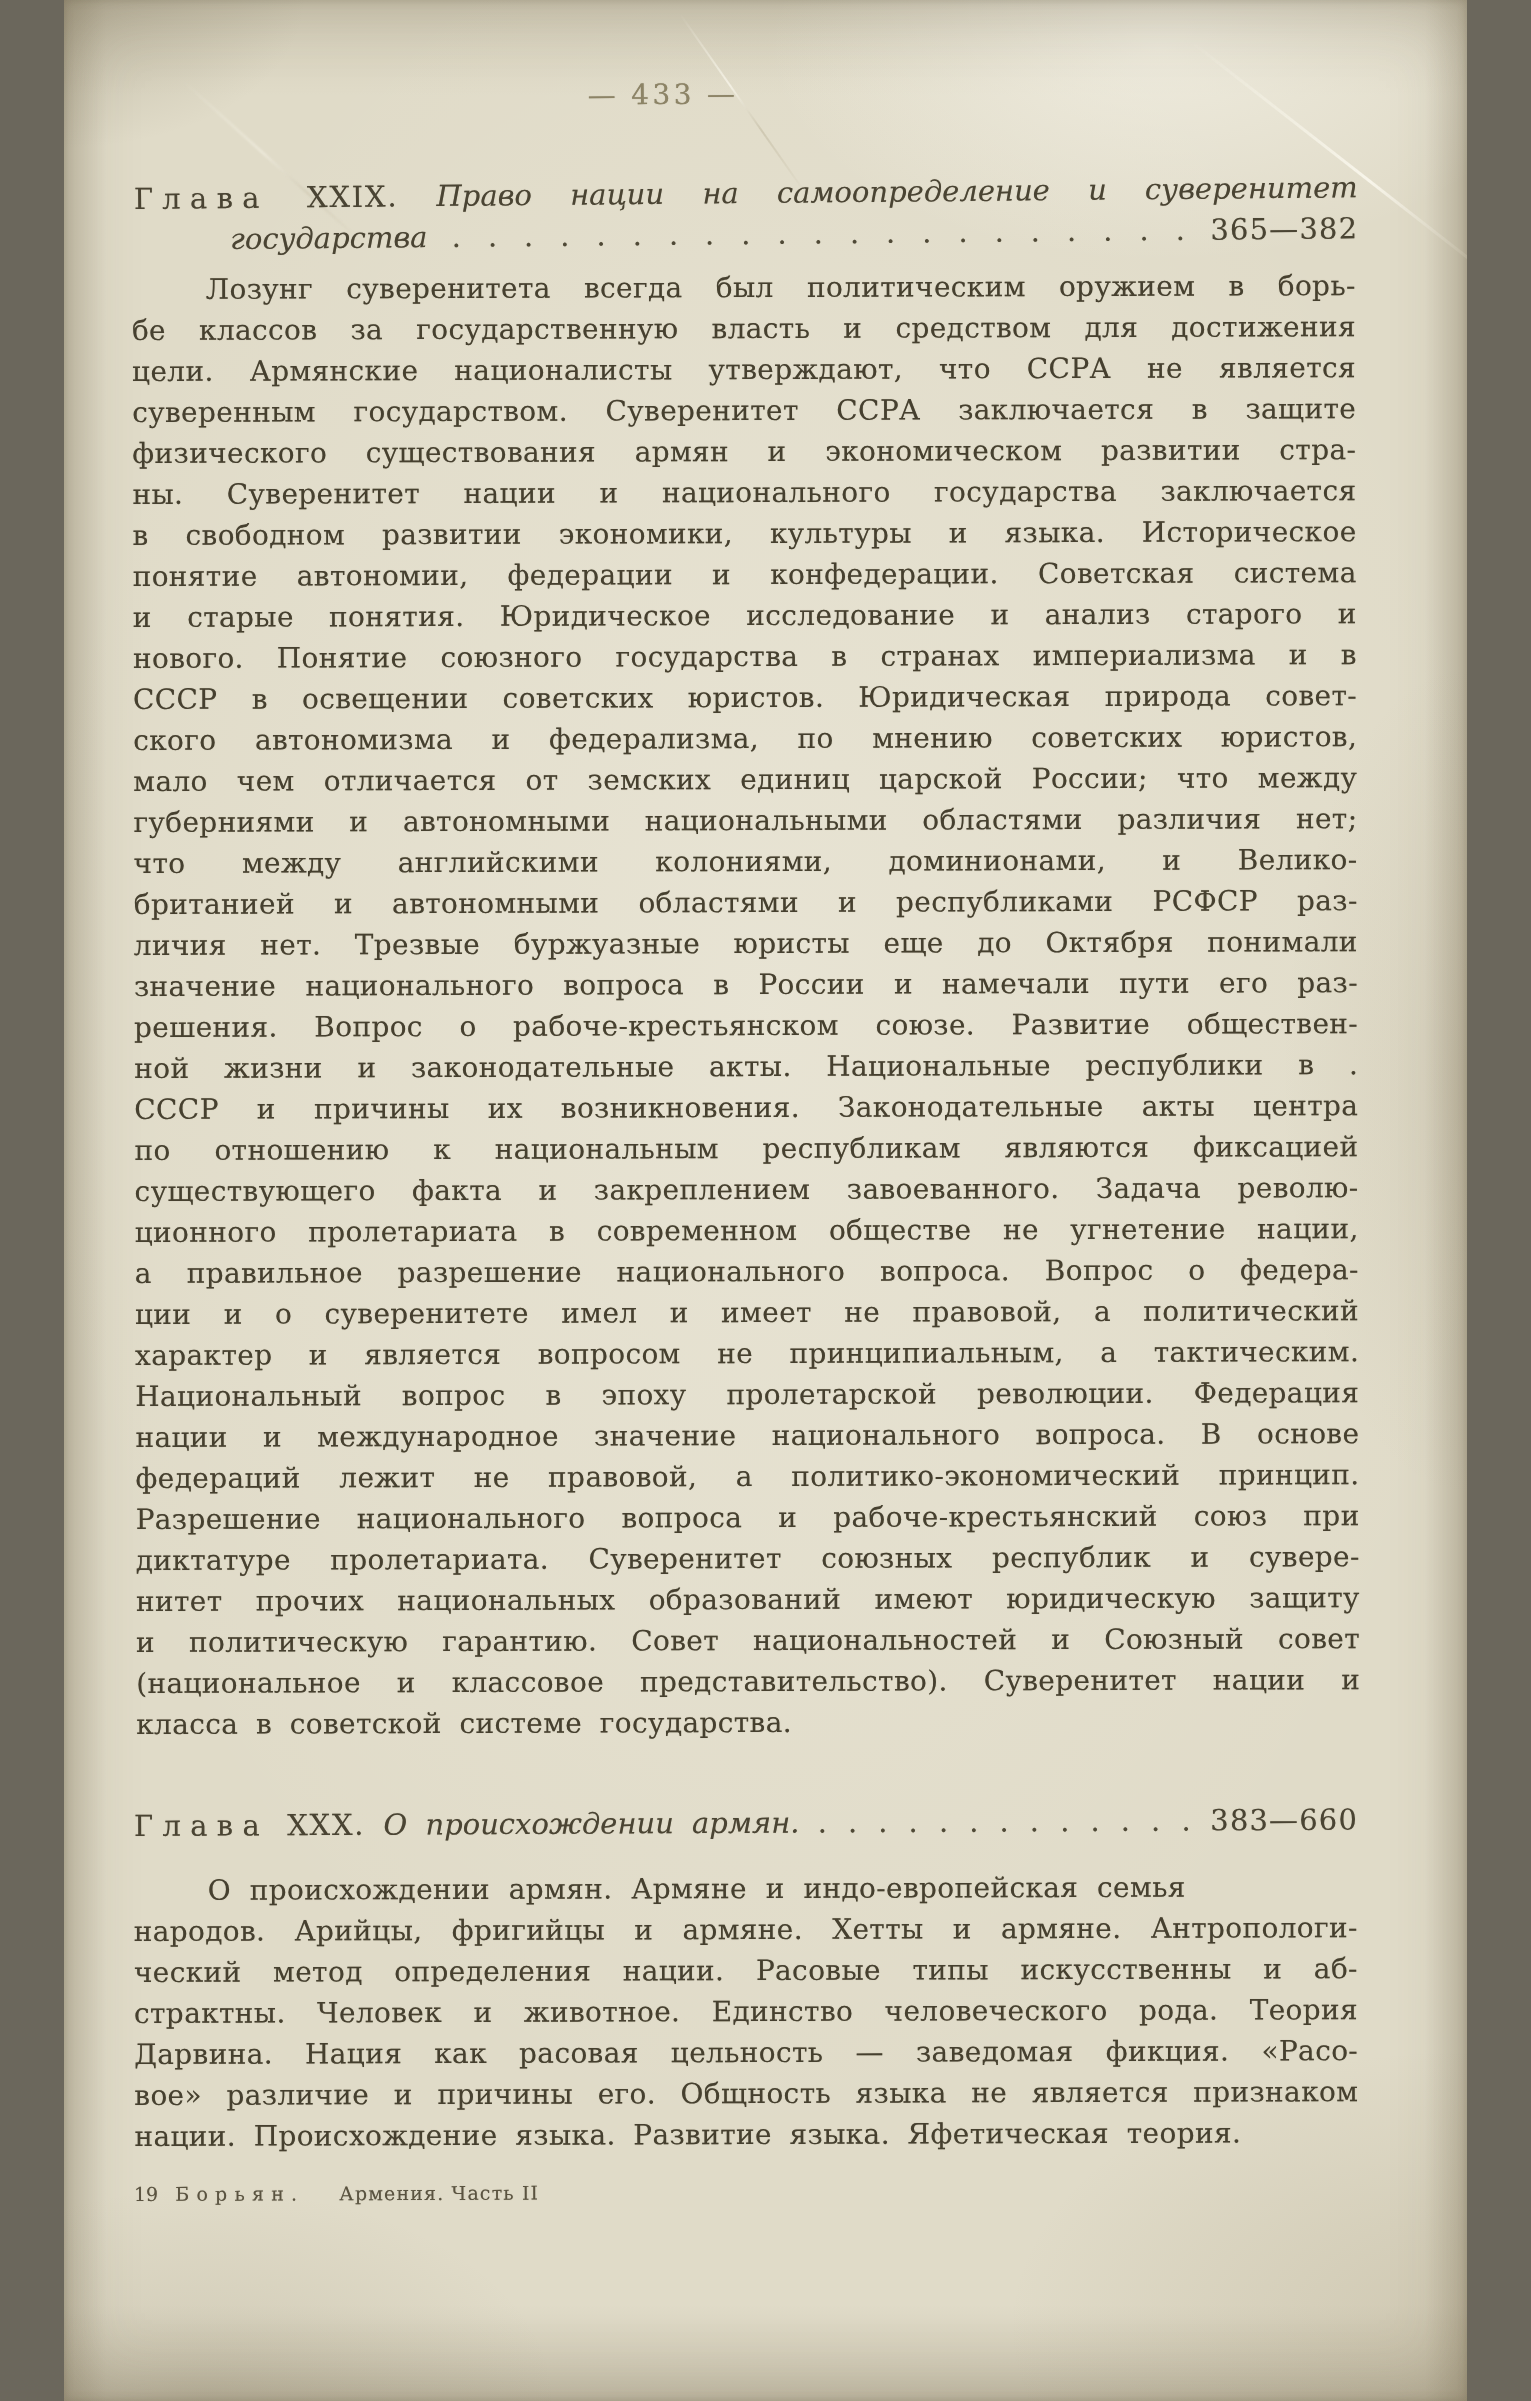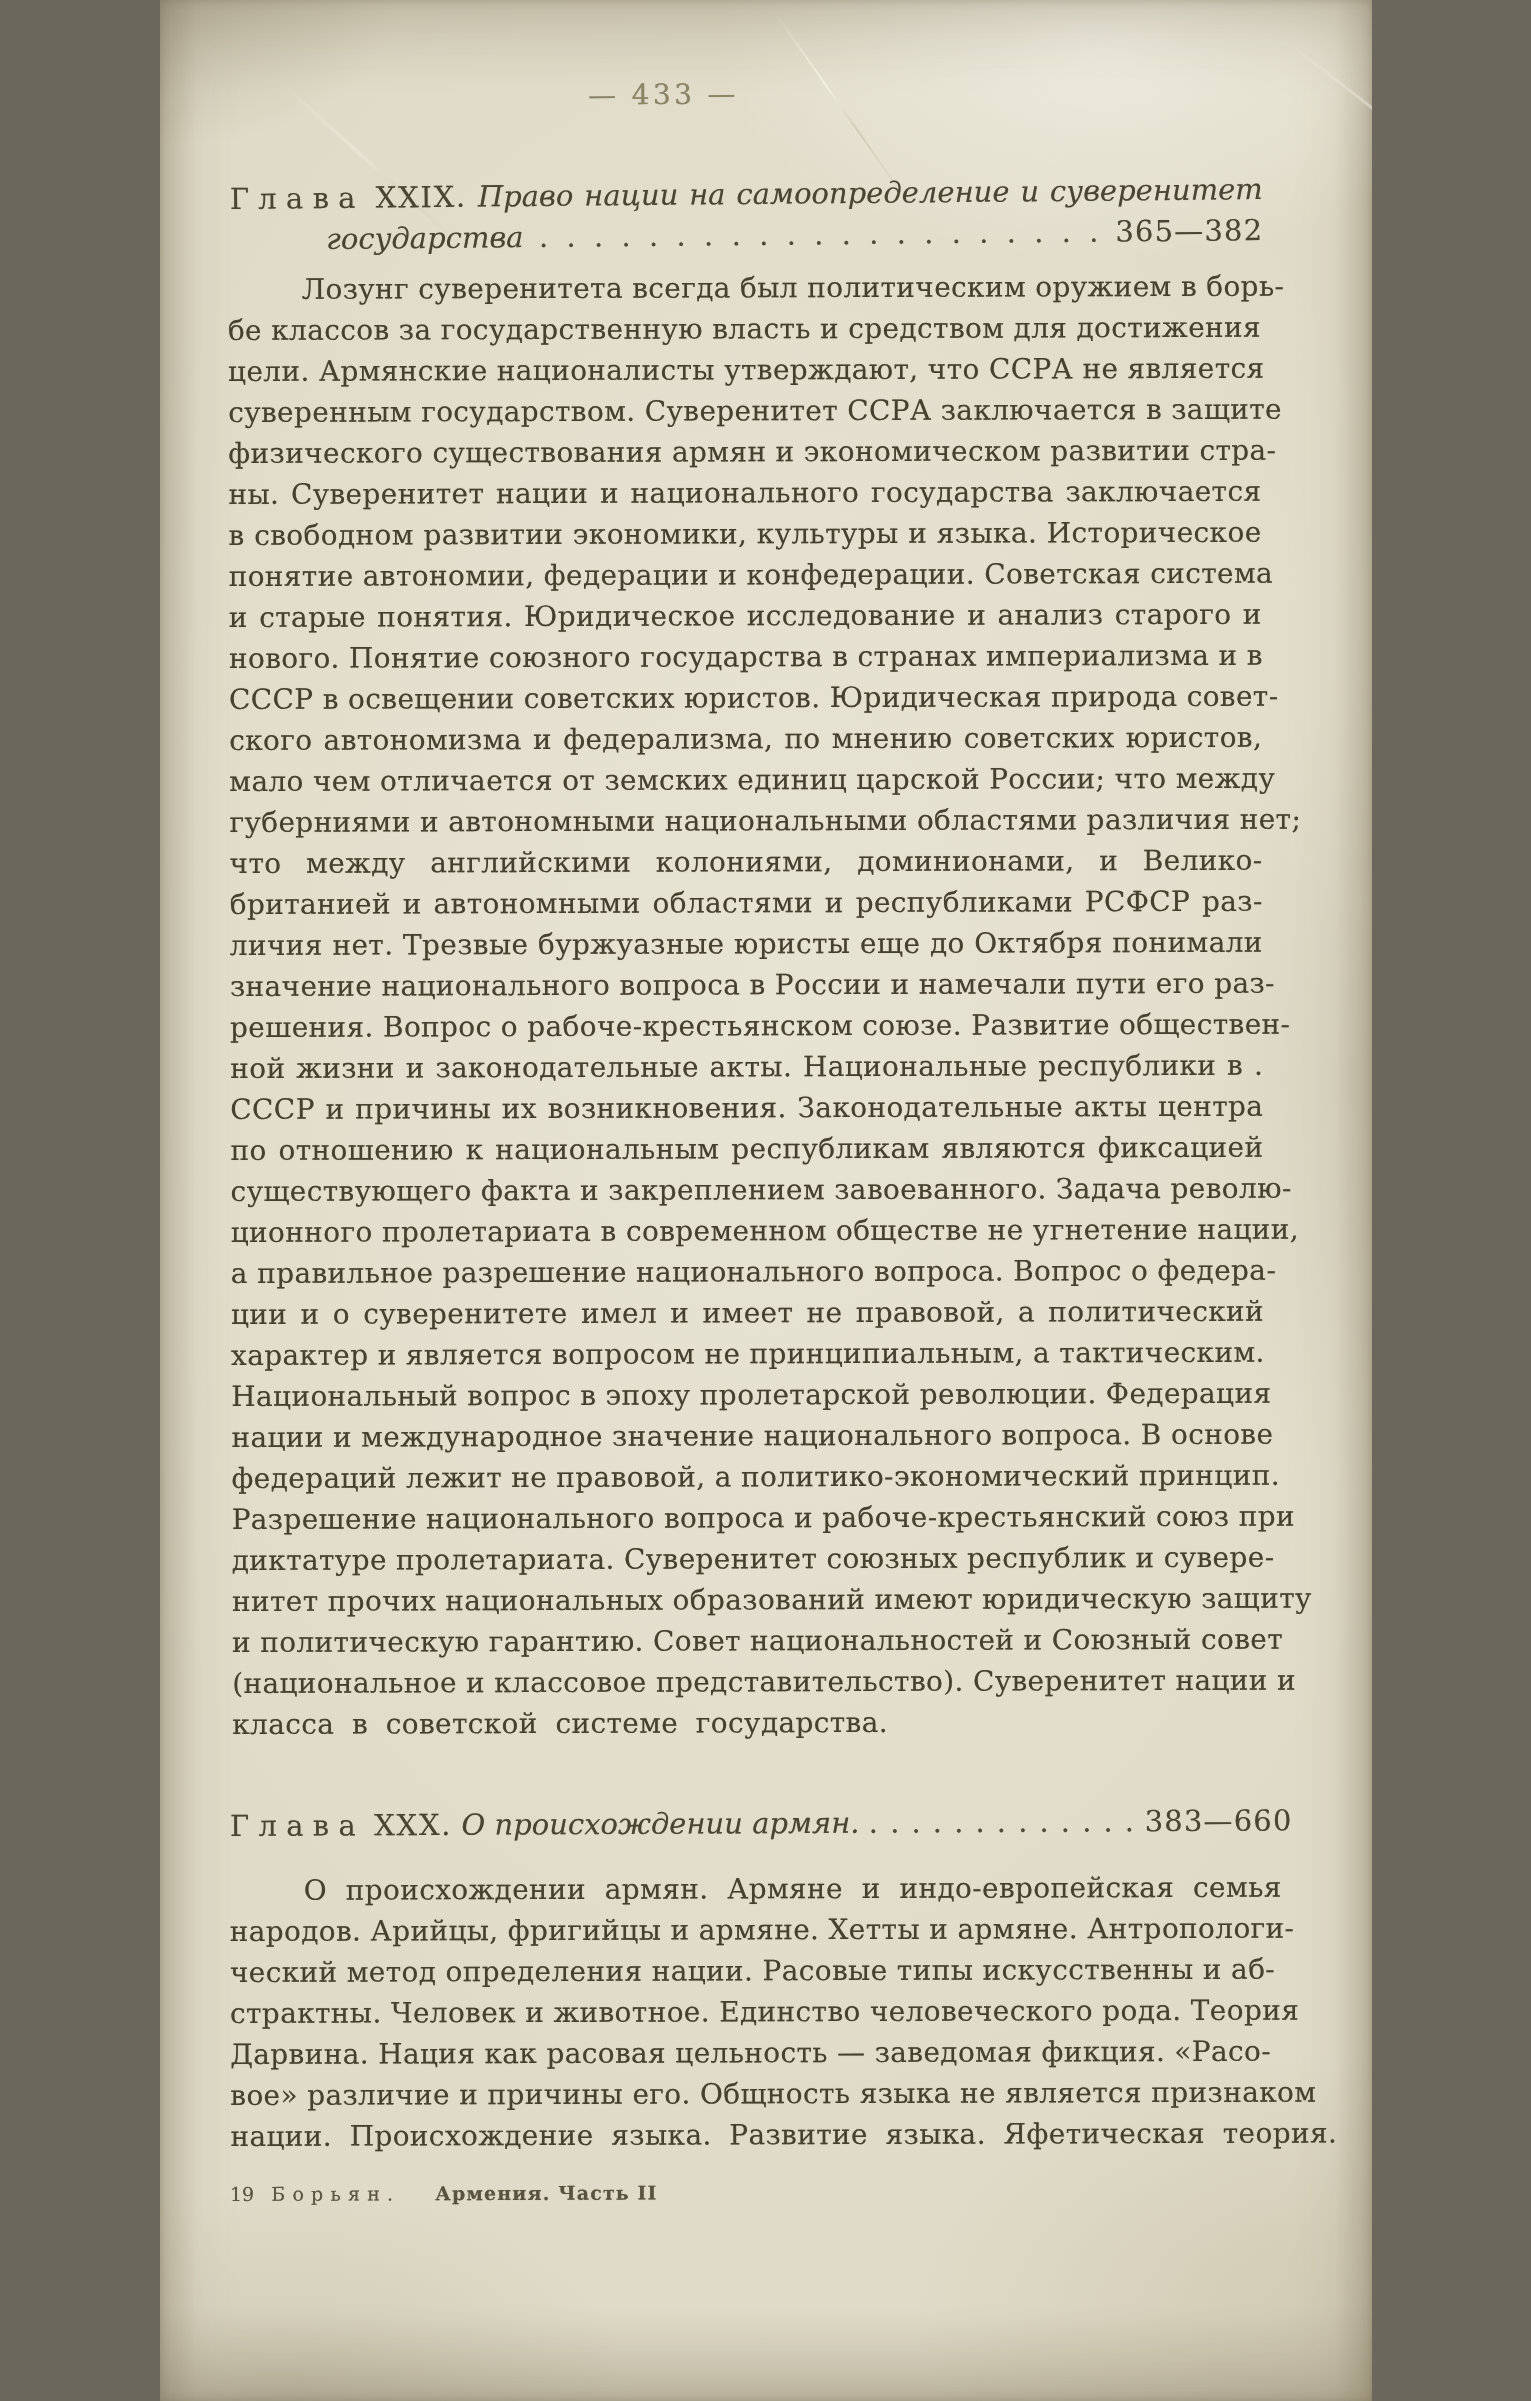--- a/index.html
+++ b/index.html
@@ -2,21 +2,21 @@
 <html lang="ru" style="font-size:10.6px"><head>
 <meta charset="utf-8">
 <style>
   html,body{
     margin:0; padding:0;
     background:#6b675c;
     font-family:"DejaVu Serif","Liberation Serif",serif;
   }
   .page{
     position:relative;
-    width:1212px; height:2401px;
+    width:1403px; height:2401px;
     margin:0 auto;
     box-sizing:border-box;
     padding:0 109px 0 70px;
     overflow:hidden;
     color:#46402f;
     background-color:#e0dbc8;
     background-image:
       radial-gradient(ellipse 630px 345px at 78% 2%, rgba(249,247,238,.55), transparent 62%),
       radial-gradient(ellipse 994px 1525px at 50% 42%, rgba(252,250,242,.28), transparent 75%),
       radial-gradient(ellipse 345px 212px at 0% 0%, rgba(108,98,72,.24), transparent 70%),
@@ -83,21 +83,21 @@
   #summary30 .tline:first-child{ text-align-last:left; word-spacing:.34em; }
 
   .footer{
     margin-top:24px;
     font-size:19px; line-height:26.5px;
     color:#5a5340;
     transform:rotate(-0.2deg); transform-origin:left center;
   }
   .footer-number{ margin-right:17px; }
   .footer-author{ letter-spacing:.38em; margin-right:35px; }
-  .footer-book{ letter-spacing:.06em;font-weight:bold; }
+  .footer-book{ letter-spacing:.06em; }
 </style>
 </head>
 <body>
 
 <div class="page">
 
   <div class="crease crease-tr"></div>
   <div class="crease crease-num"></div>
   <div class="crease crease-tl"></div>
   <div class="smudge smudge-1"></div>

